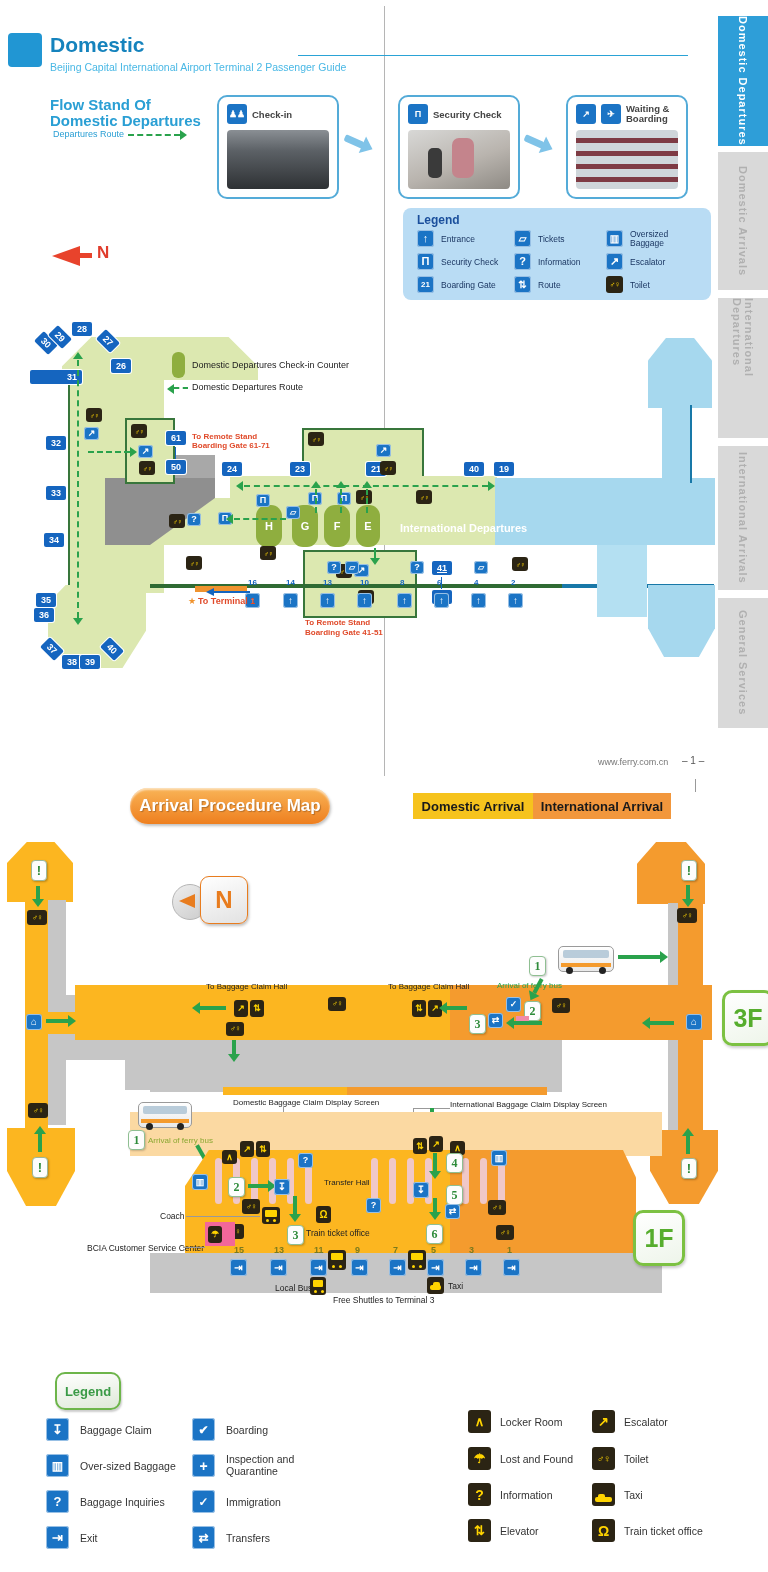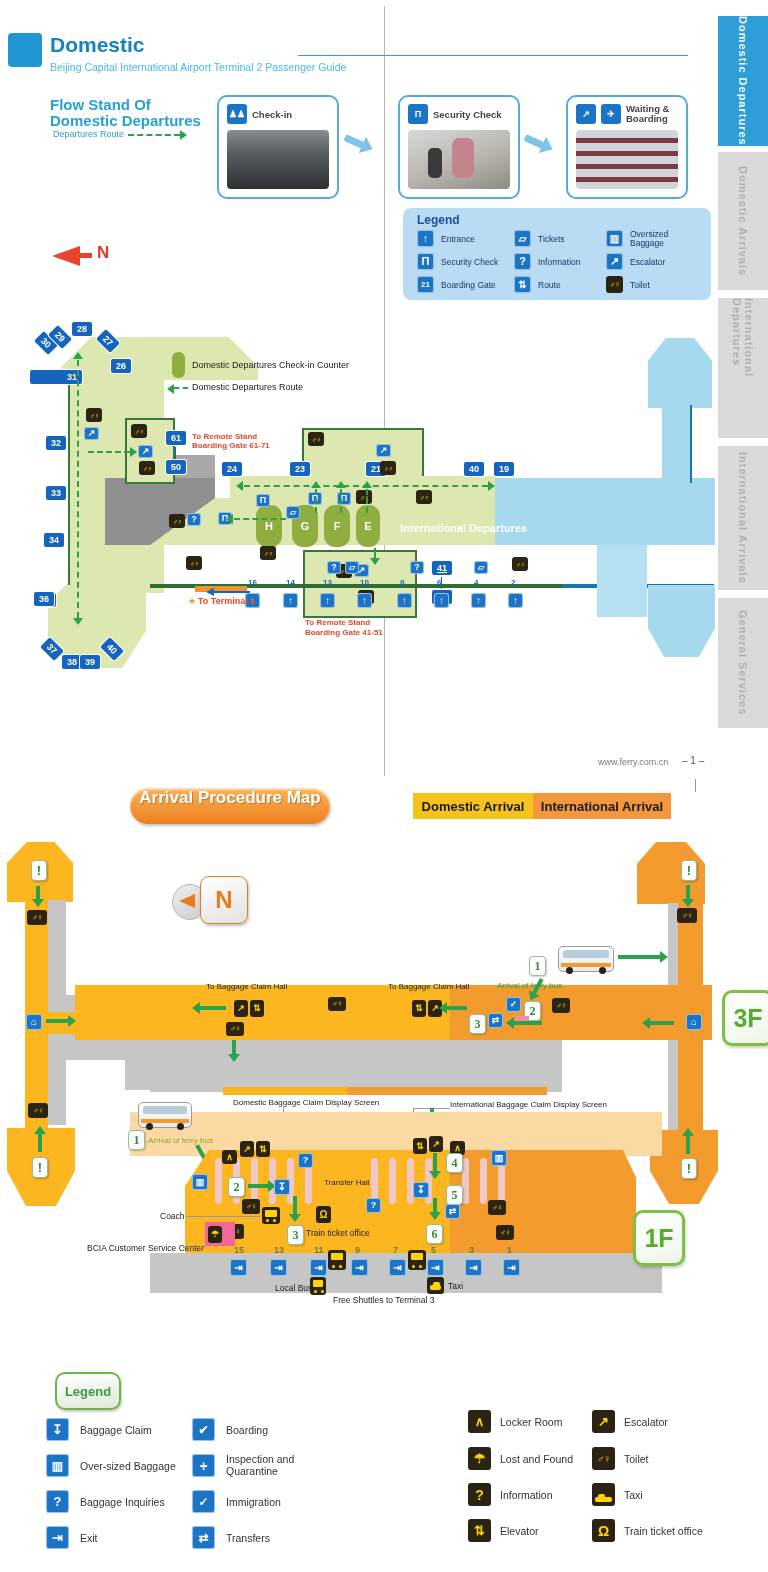--- a/index.html
+++ b/index.html
@@ -200,21 +200,21 @@
   <div class="gb dia" style="left:50px;top:330px;">29</div>
   <div class="gb" style="left:72px;top:322px;">28</div>
   <div class="gb dia" style="left:98px;top:334px;">27</div>
   <div class="gb" style="left:111px;top:359px;">26</div>
 
   <div class="gb" style="left:30px;top:370px;padding-left:32px;">31</div>
   <div class="gb" style="left:46px;top:436px;">32</div>
   <div class="gb" style="left:46px;top:486px;">33</div>
   <div class="gb" style="left:44px;top:533px;">34</div>
   <div class="gb" style="left:36px;top:593px;">35</div>
-  <div class="gb" style="left:34px;top:592px;">36</div>
+  <div class="gb" style="left:34px;top:608px;">36</div>
 
   <div class="gb dia" style="left:42px;top:642px;">37</div>
   <div class="gb" style="left:62px;top:655px;">38</div>
   <div class="gb" style="left:80px;top:655px;">39</div>
   <div class="gb dia" style="left:102px;top:642px;">40</div>
 
   <div class="gb" style="left:222px;top:462px;">24</div>
   <div class="gb" style="left:290px;top:462px;">23</div>
   <div class="gb" style="left:366px;top:462px;">21</div>
   <div class="gb" style="left:464px;top:462px;">40</div>
@@ -311,21 +311,21 @@
 
   <div class="abs" style="left:195px;top:586px;width:52px;height:6px;background:#f0932e;"></div>
   <div class="abs" style="left:214px;top:591px;width:36px;height:2px;background:#1565bf;"></div>
   <div class="abs" style="left:206px;top:588px;width:0;height:0;border:4px solid transparent;border-right:8px solid #1565bf;border-left:0;"></div>
   <span class="txt" style="left:188px;top:596px;font-size:9px;color:#f0932e;">★</span>
   <span class="txt" style="left:198px;top:596px;font-size:9px;font-weight:bold;color:#e04a2a;">To  Terminal  1</span>
 
   <span class="txt" style="left:598px;top:757px;font-size:9px;color:#777;">www.ferry.com.cn</span>
   <span class="txt" style="left:682px;top:755px;font-size:10px;color:#555;">– 1 –</span>
 
-  <div class="abs" style="left:130px;top:788px;width:200px;height:36px;border-radius:18px;background:linear-gradient(180deg,#f9b457,#ee7f1f);box-shadow:inset 0 2px 2px rgba(255,255,255,.6),1px 2px 3px rgba(0,0,0,.25);display:flex;align-items:flex-start;justify-content:center;">
+  <div class="abs" style="left:130px;top:788px;width:200px;height:36px;border-radius:18px;background:linear-gradient(180deg,#f9b457,#ee7f1f);box-shadow:inset 0 2px 2px rgba(255,255,255,.6),1px 2px 3px rgba(0,0,0,.25);display:flex;align-items:center;justify-content:center;">
     <span style="font-size:17px;font-weight:bold;color:#fff;text-shadow:1px 1px 1px rgba(0,0,0,.25);">Arrival Procedure Map</span>
   </div>
   <div class="abs" style="left:695px;top:779px;width:1px;height:13px;background:#999;"></div>
   <div class="abs" style="left:413px;top:793px;width:120px;height:26px;background:#f6c31d;display:flex;align-items:center;justify-content:center;">
     <span style="font-size:13px;font-weight:bold;color:#1a1a1a;">Domestic Arrival</span>
   </div>
   <div class="abs" style="left:533px;top:793px;width:138px;height:26px;background:#f2973c;display:flex;align-items:center;justify-content:center;">
     <span style="font-size:13px;font-weight:bold;color:#1a1a1a;">International Arrival</span>
   </div>
 

